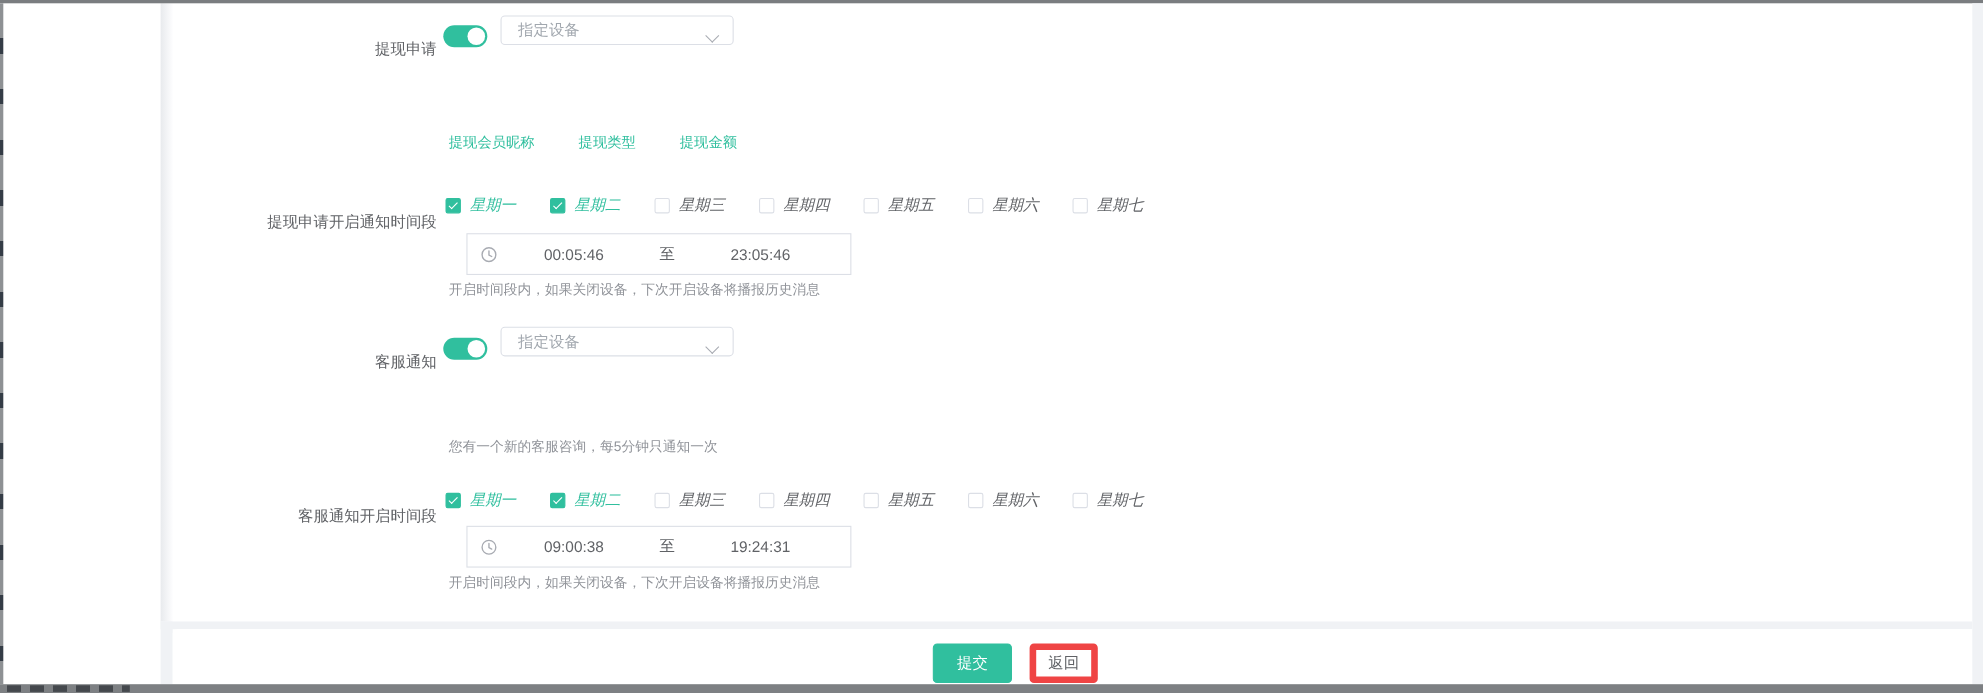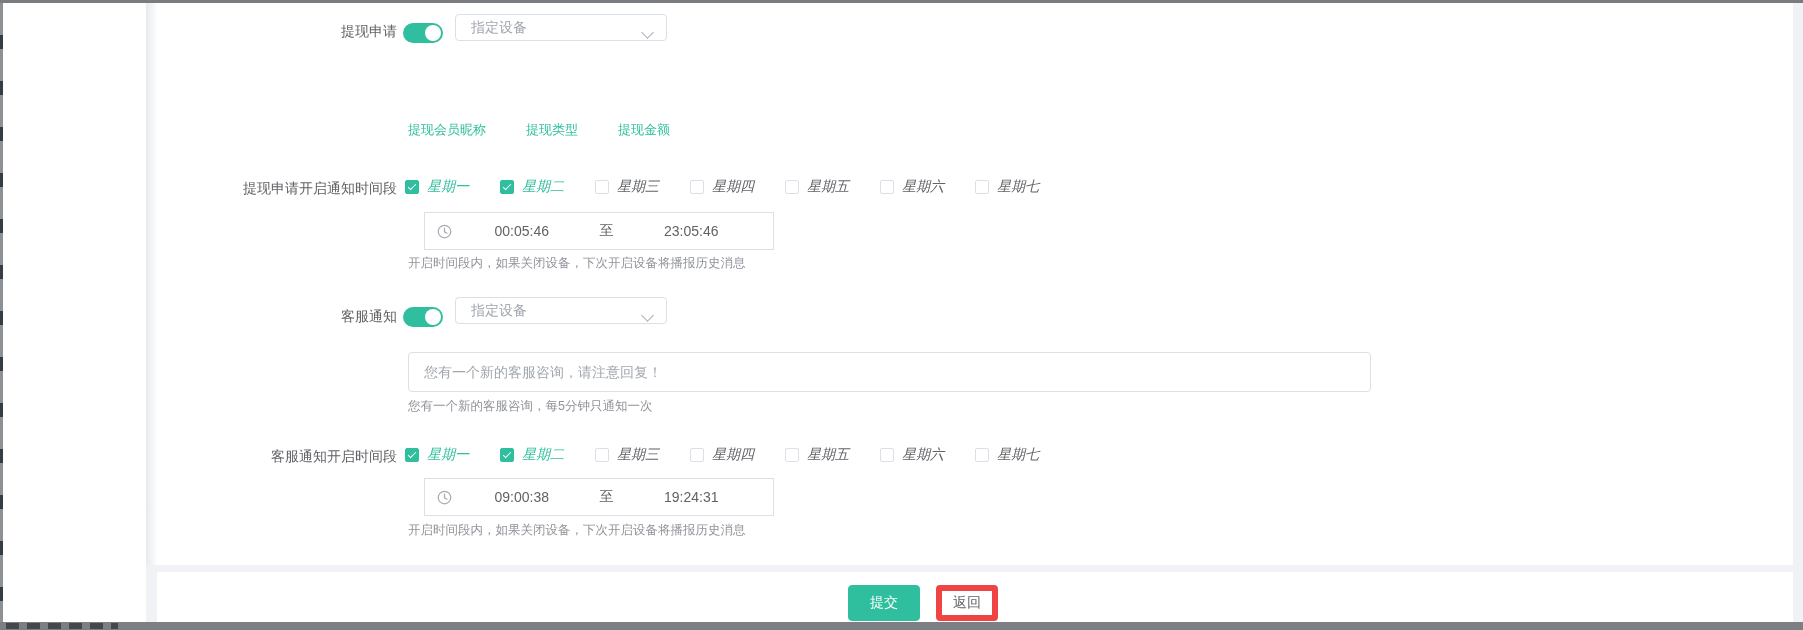--- a/index.html
+++ b/index.html
@@ -16,21 +16,21 @@
   
   .sidebar{position:absolute;left:3px;top:3px;width:143px;height:619px;background:#fff;}
   .side-shadow{position:absolute;left:146px;top:3px;width:11px;height:562px;
       background:linear-gradient(90deg,#e8eaed,#fdfdfe);}
   .content{position:absolute;left:157px;top:3px;width:1636px;height:562px;background:#fff;}
   
   .footer-gap{position:absolute;left:146px;top:565px;width:1647px;height:7px;background:#f0f2f5;}
   .footer-side{position:absolute;left:146px;top:565px;width:11px;height:57px;background:#f0f2f5;}
   .footer{position:absolute;left:157px;top:572px;width:1636px;height:50px;background:#fff;border-radius:4px 0 0 0;}
   
-  .form-label{position:absolute;right:1406px;text-align:center;white-space:nowrap;color:#606266;}
+  .form-label{position:absolute;right:1406px;text-align:center;white-space:nowrap;color:#606266;margin-top:13px;}
   .toggle{position:absolute;width:40px;height:20px;border-radius:10px;background:#c0c4cc;cursor:pointer;}
   .toggle.checked{background:#30bf9e;}
   .toggle .knob{position:absolute;top:2px;left:2px;width:16px;height:16px;border-radius:50%;background:#fff;}
   .toggle.checked .knob{left:auto;right:2px;}
   .select{position:absolute;width:212px;height:27px;border:1px solid #dcdfe6;border-radius:4px;
       background:#fff;display:flex;align-items:center;padding:0 30px 0 15px;box-sizing:border-box;cursor:pointer;}
   .select .ph{color:#a1a7ae;}
   .chev{position:absolute;right:14px;top:13px;width:8px;height:8px;border-right:1.5px solid #a8abb2;
       border-bottom:1.5px solid #a8abb2;transform:rotate(45deg);}
   .text-input{position:absolute;width:963px;height:40px;border:1px solid #dcdfe6;border-radius:4px;
@@ -130,21 +130,20 @@
   <div class="helper" style="left:408px;top:255px;">开启时间段内，如果关闭设备，下次开启设备将播报历史消息</div>
 
   <div class="form-label" style="top:308px;">客服通知</div>
   <div class="toggle checked" style="left:403px;top:307px;">
     <span class="knob"></span>
   </div>
   <div class="select" style="left:455px;top:297px;">
     <span class="ph">指定设备</span>
     <span class="chev"></span>
   </div>
-  <input class="text-input" style="left: 408px; top: 352px;" type="text" placeholder="您有一个新的客服咨询，请注意回复！">
   <div class="helper" style="left:408px;top:398px;">您有一个新的客服咨询，每5分钟只通知一次</div>
 
   <div class="form-label" style="top:448px;">客服通知开启时间段</div>
   <div class="cb-row" style="left:405px;top:446px;">
     <span class="cb checked">
         <span class="cb-box">
           <span class="cb-mark"></span>
         </span>
         <span class="cb-label">星期一</span>
       </span>

